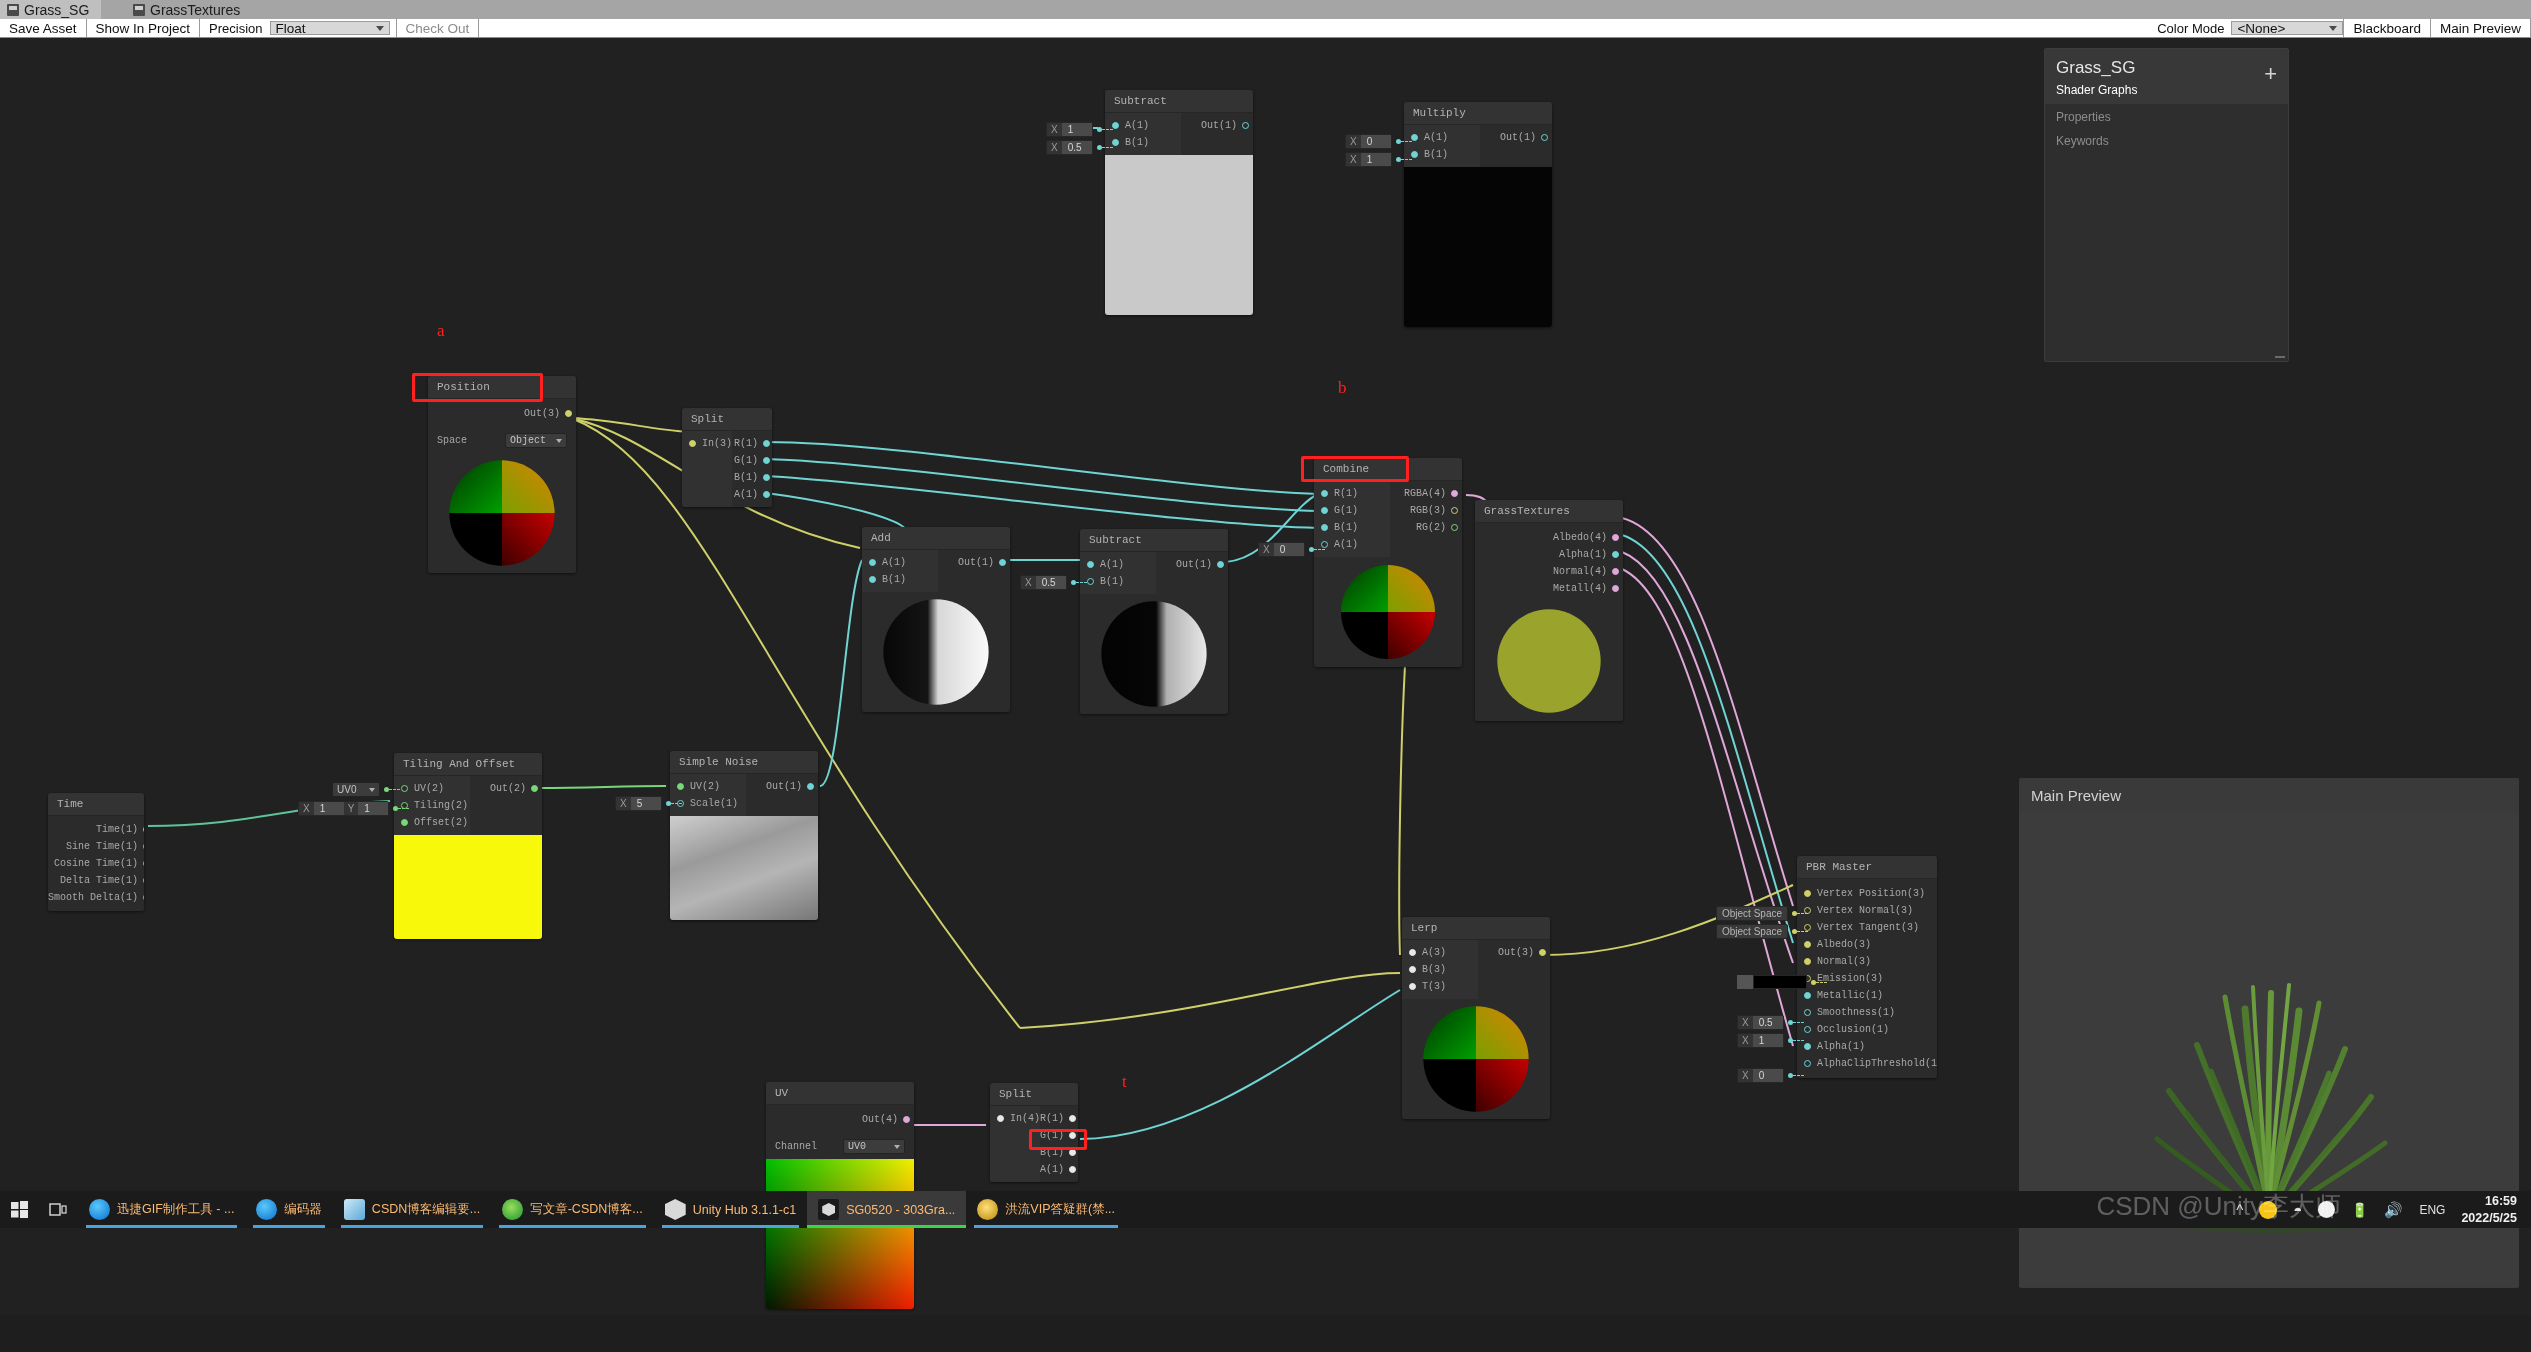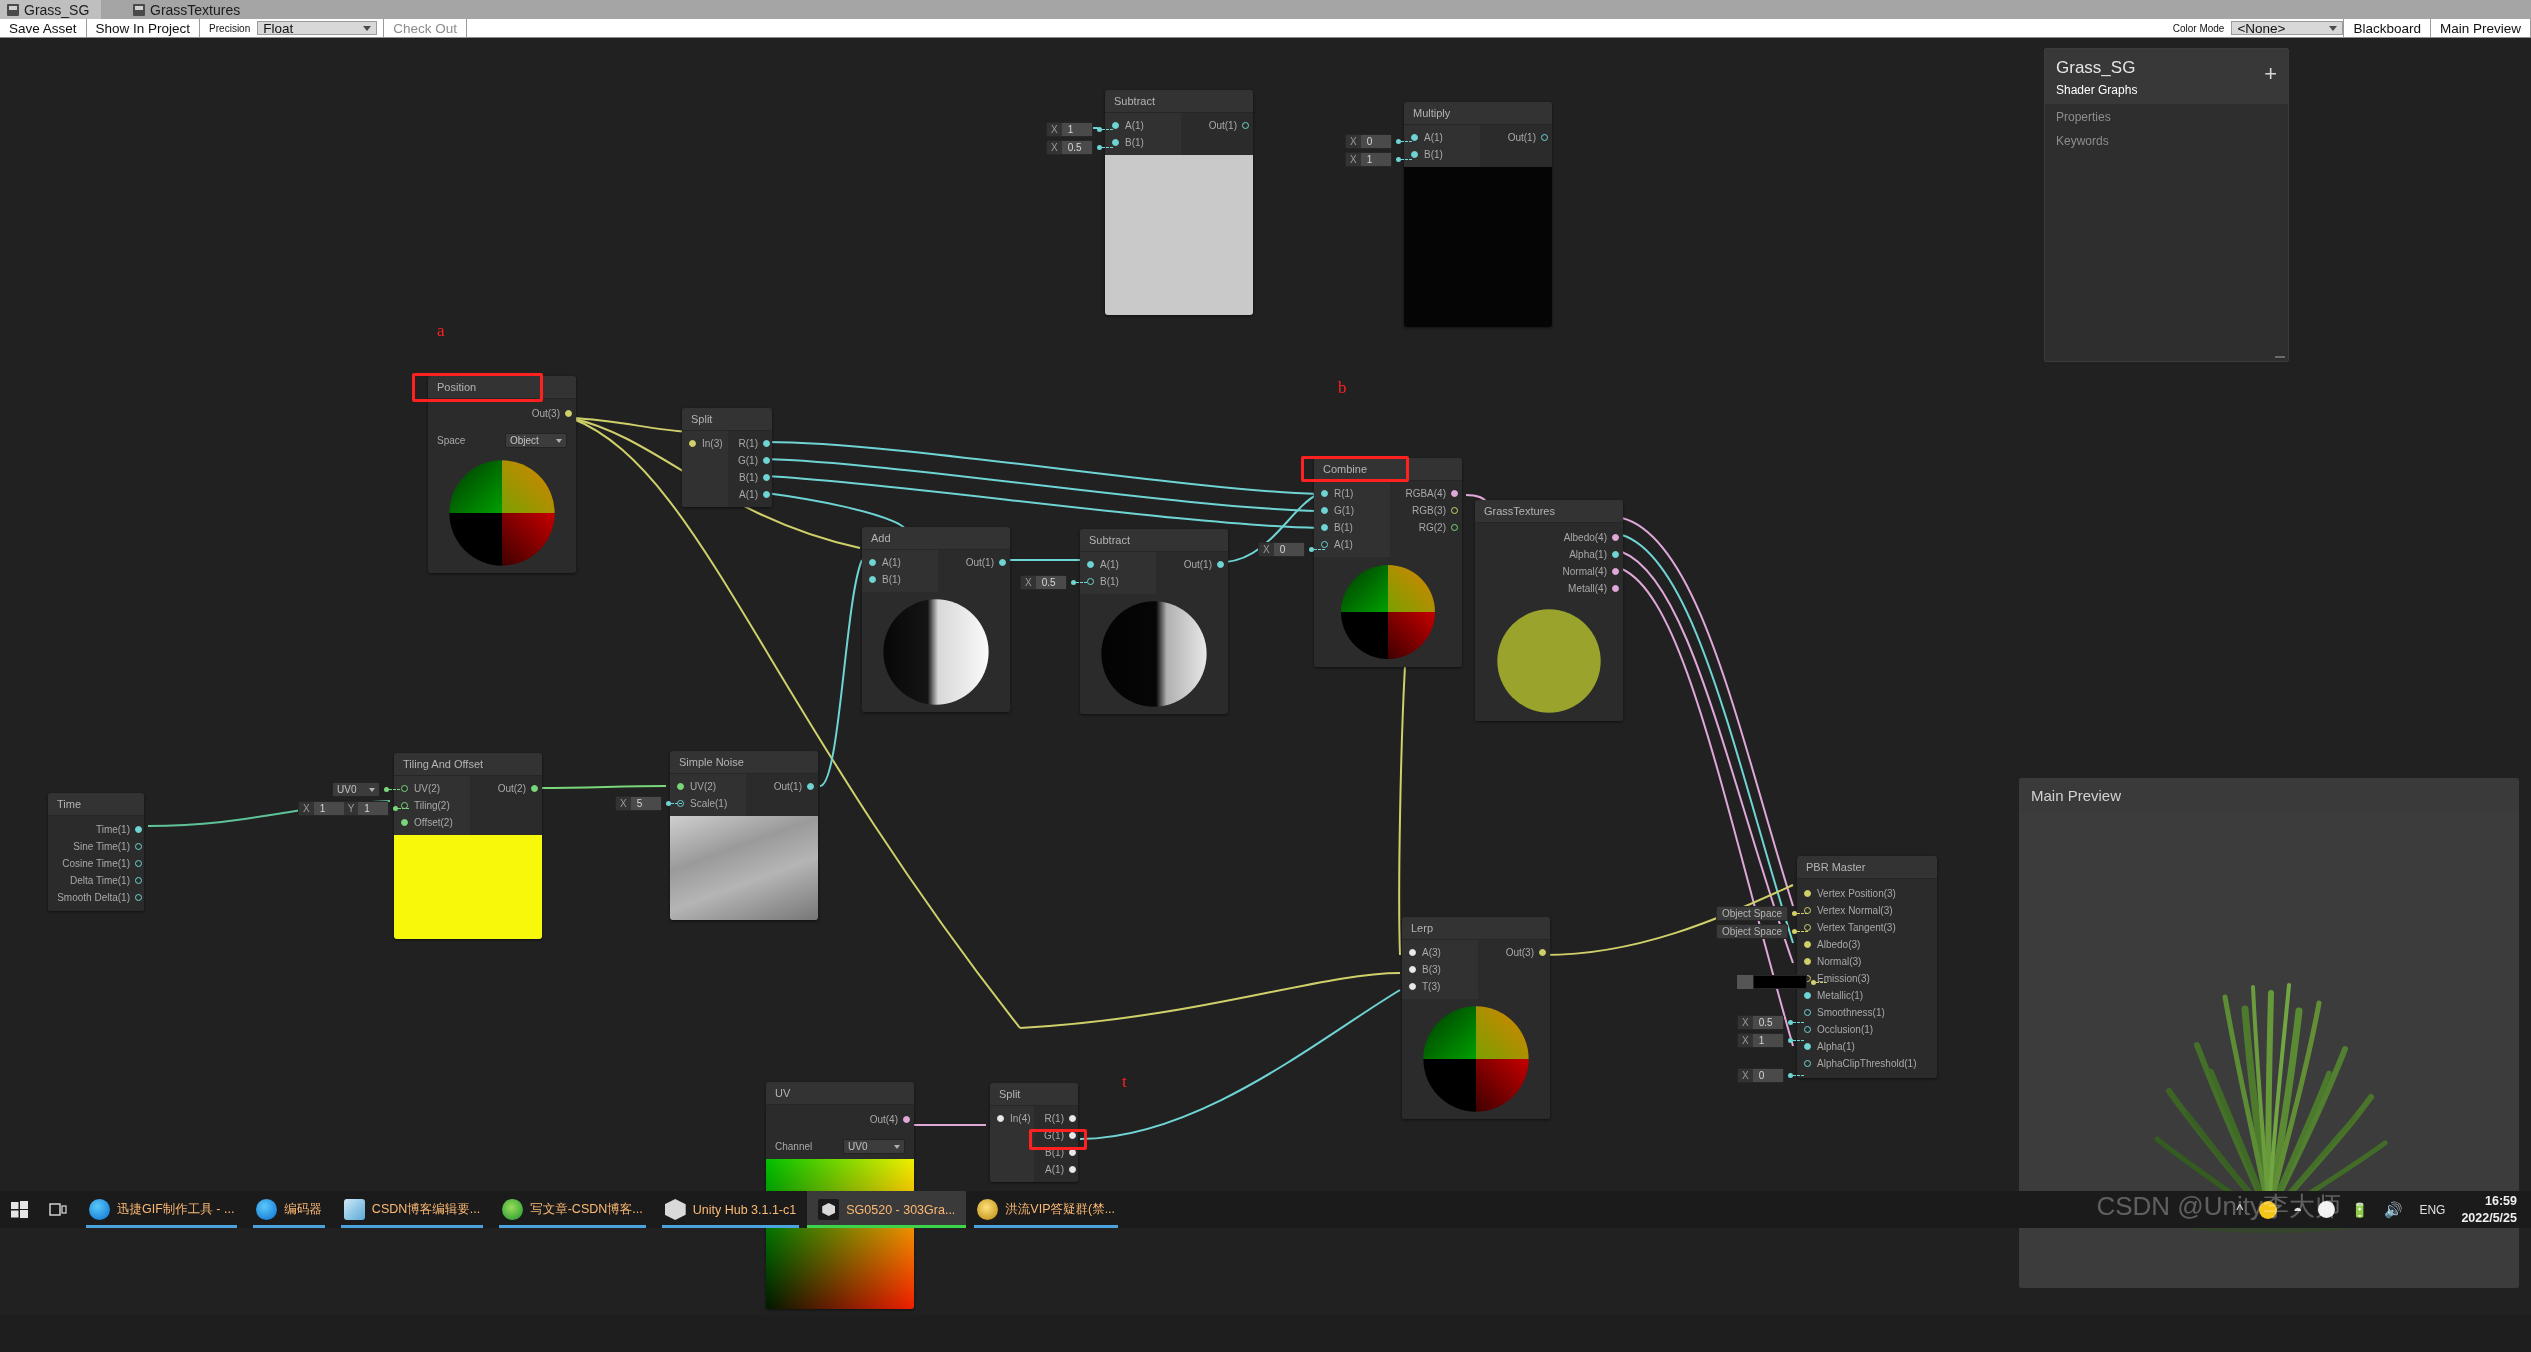--- a/index.html
+++ b/index.html
@@ -41,21 +41,21 @@
   }
   .tbtn {
     display: flex; align-items: center; padding: 0 9px;
     font-size: 13.5px; color: #101010; white-space: nowrap;
     border-right: 1px solid #9a9a9a;
     font-family: "Liberation Sans", sans-serif;
   }
   .tbtn.dim { color: #8b8b8b; }
   .tlabel {
     display: flex; align-items: center; padding: 0 7px 0 9px;
-    font-size: 10px; color: #101010; white-space: nowrap;
+    font-size: 13px; color: #101010; white-space: nowrap;
   }
   .tdropdown {
     display: flex; align-items: center; justify-content: space-between;
     width: 120px; margin: 2px 0; padding: 0 5px;
     background: #d8d8d8; border: 1px solid #9b9b9b;
     font-size: 13.5px; color: #101010;
   }
   .tdropdown .caret {
     width: 0; height: 0; border-left: 4px solid transparent;
     border-right: 4px solid transparent; border-top: 5px solid #4a4a4a;
@@ -70,21 +70,21 @@
     overflow: hidden;
   }
   .edges { position: absolute; inset: 0; width: 2531px; height: 1277px; pointer-events: none; }
 
   
   .node {
     position: absolute;
     background: #2b2b2b;
     border-radius: 3px;
     box-shadow: 0 1px 3px rgba(0,0,0,.55);
-    font-family: Liberation Sans, sans-serif;
+    font-family: Liberation Mono, monospace;
     overflow: hidden;
   }
   .node-title {
     background: #333333; color: #b4b4b4;
     font-size: 11px; padding: 5px 9px 5px 9px;
     border-bottom: 1px solid #262626;
   }
   .node-body { position: relative; display: flex; background: #2b2b2b; }
   .port-col { padding: 4px 0; }
   .port-col.inputs { background: #313131; min-width: 76px; }

